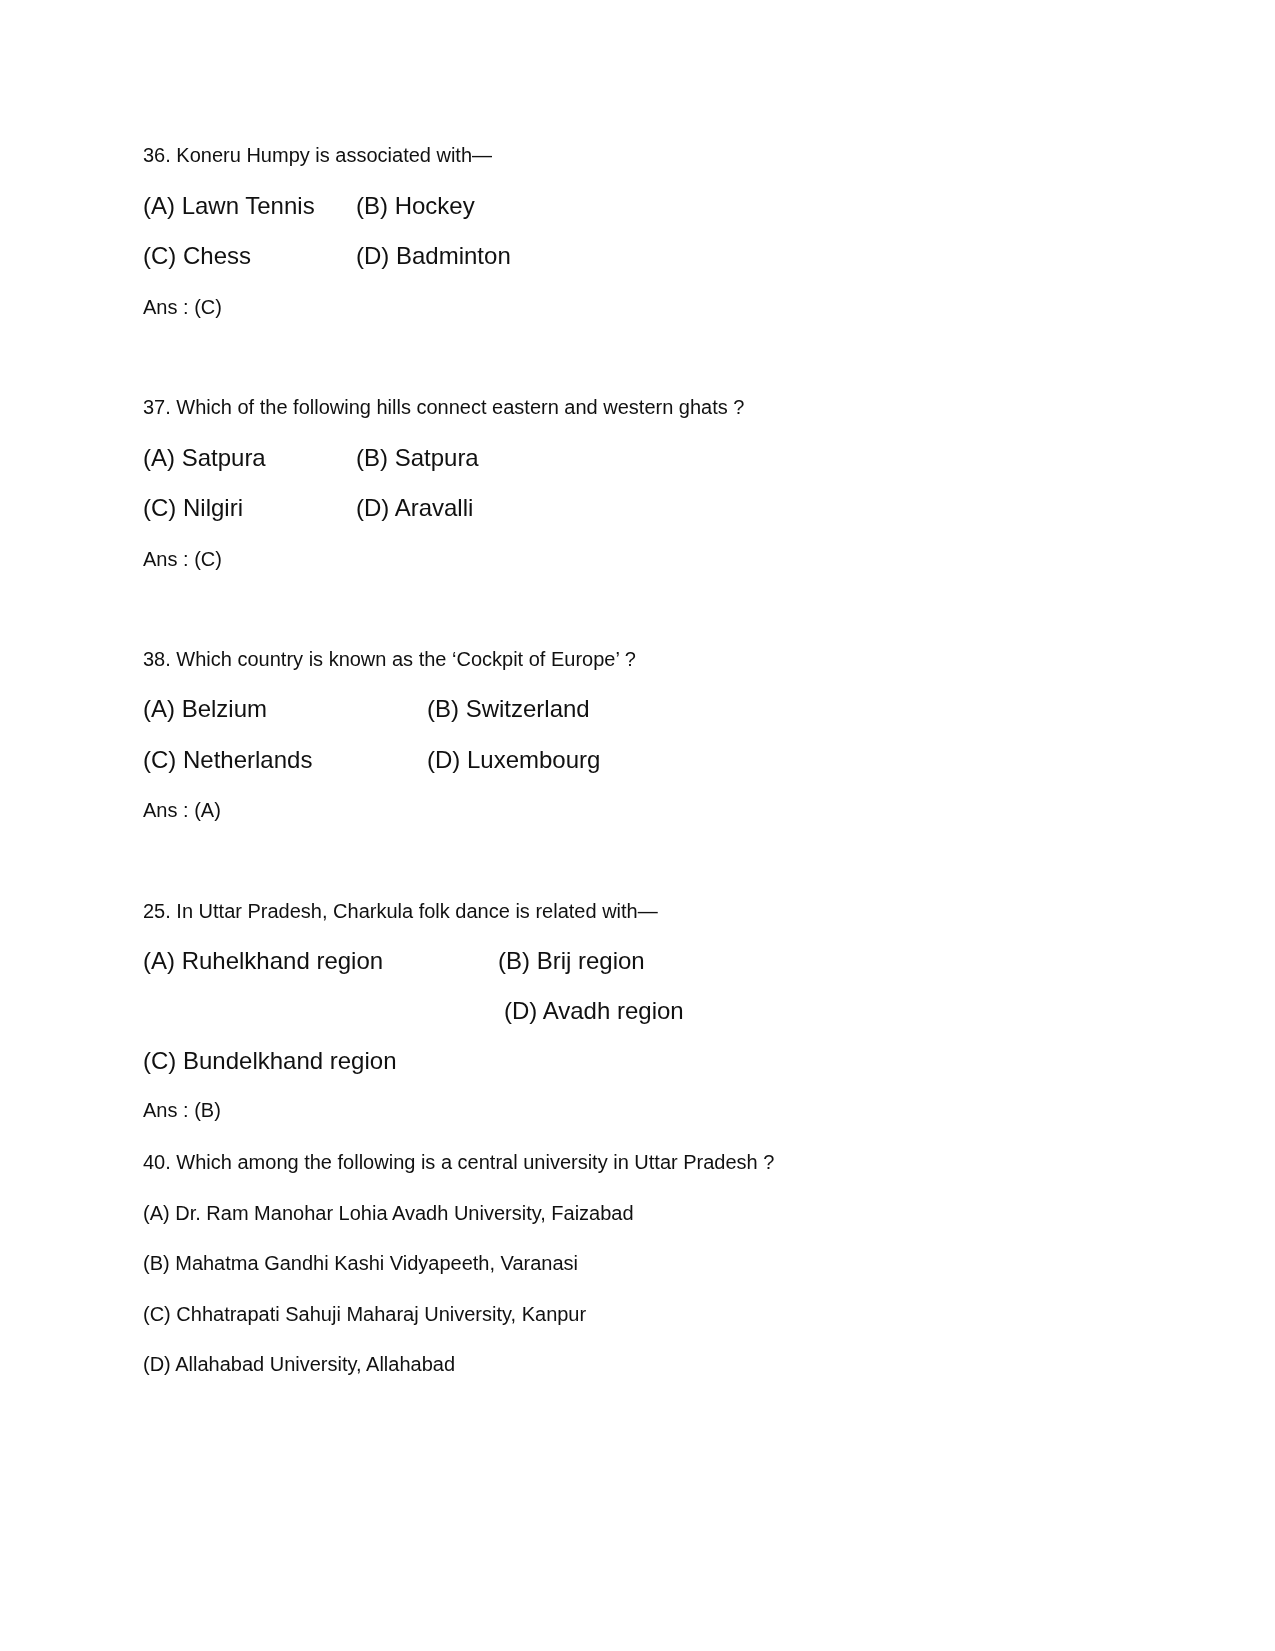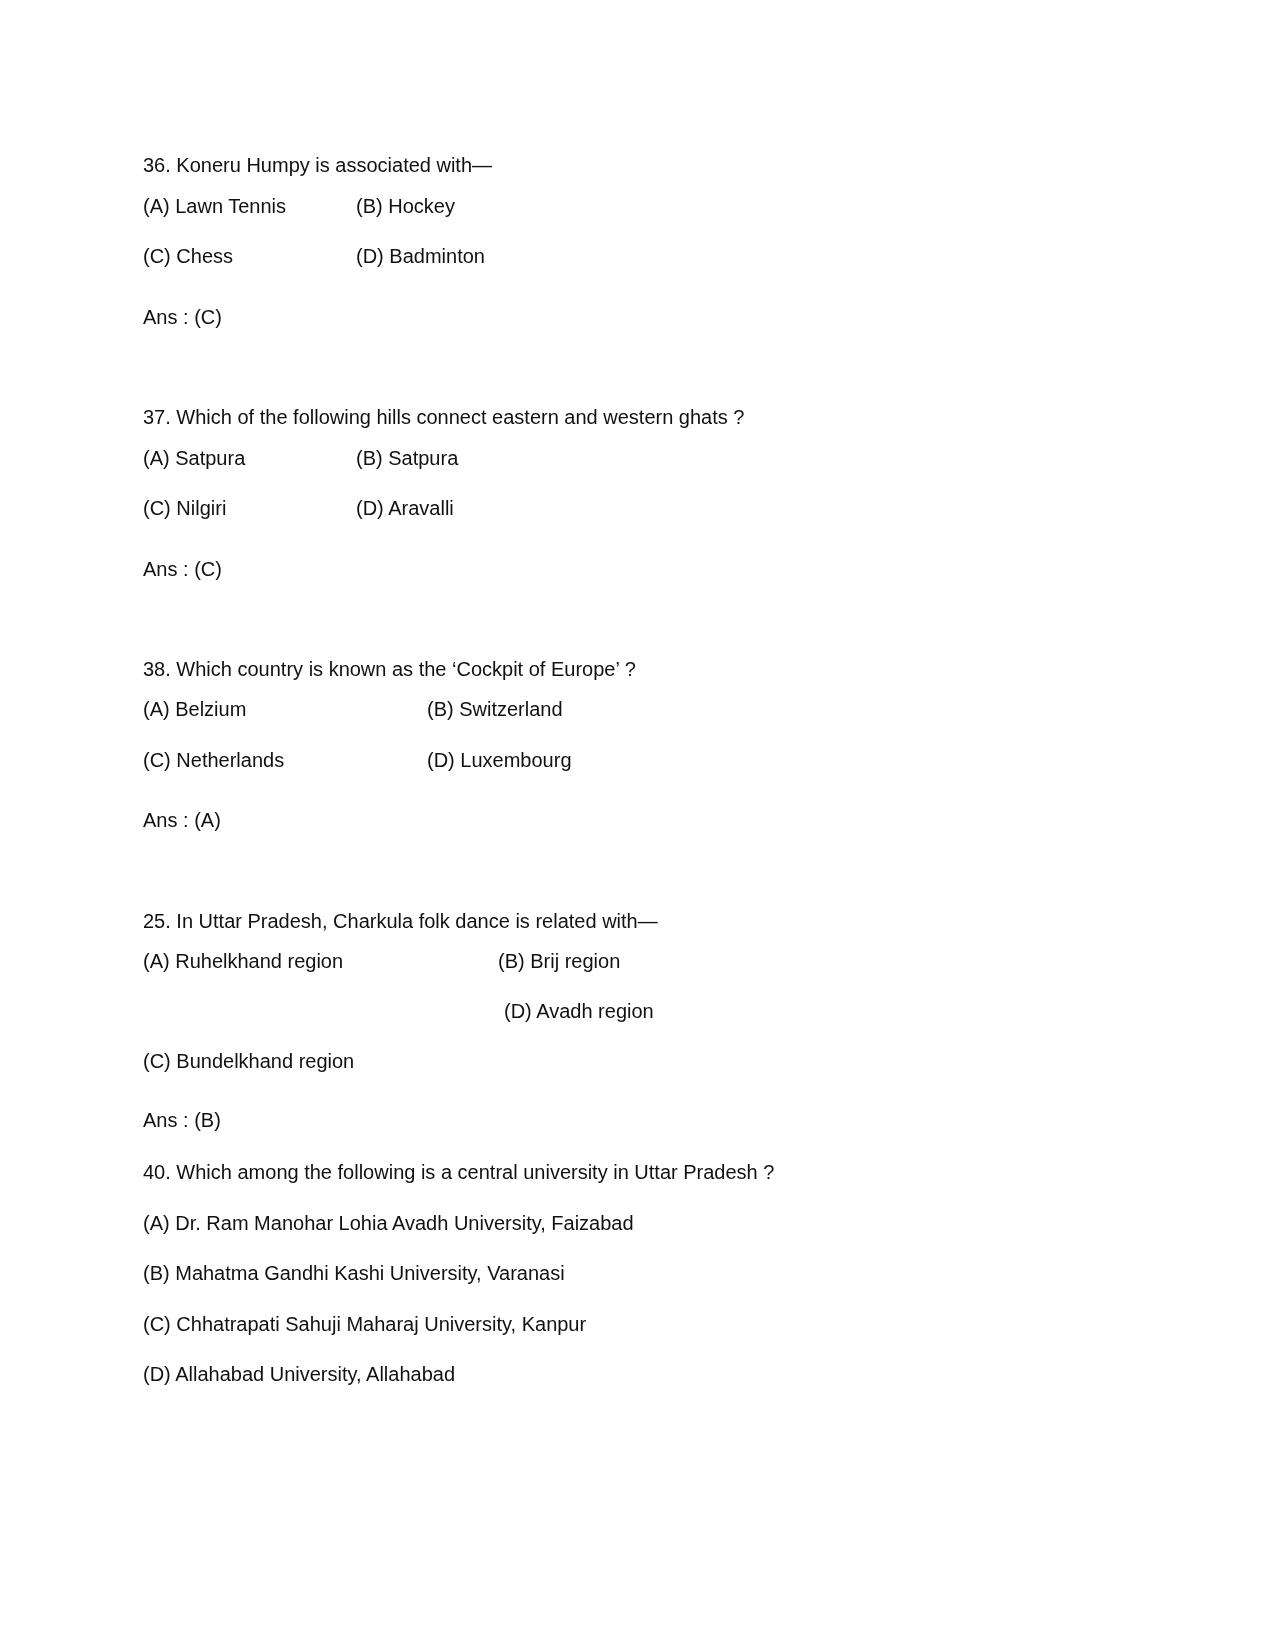--- a/index.html
+++ b/index.html
@@ -1,19 +1,19 @@
 <!DOCTYPE html>
 <html><head>
 <meta charset="utf-8">
 <style>
   html, body { margin: 0; padding: 0; background: #ffffff; }
   body { width: 1275px; height: 1651px; position: relative; overflow: hidden;
          font-family: "Liberation Sans", sans-serif; color: #111; }
-  .line { position: absolute; left: 143px; font-size: 20px; line-height: 24px; white-space: nowrap; margin-top: 10px; }
-  .opt { position: absolute; font-size: 20px; line-height: 24px; white-space: nowrap; }
+  .line { position: absolute; left: 143px; font-size: 20px; line-height: 24px; white-space: nowrap; }
+  .opt { position: absolute; font-size: 24px; line-height: 24px; white-space: nowrap; }
 </style>
 </head>
 <body>
 
 <div>
   <div class="line" style="top:143px">36. Koneru Humpy is associated with—</div>
   <div class="opt" style="left:143px;top:194px">(A) Lawn Tennis</div>
   <div class="opt" style="left:356px;top:194px">(B) Hockey</div>
   <div class="opt" style="left:143px;top:244px">(C) Chess</div>
   <div class="opt" style="left:356px;top:244px">(D) Badminton</div>
@@ -43,16 +43,16 @@
   <div class="opt" style="left:143px;top:949px">(A) Ruhelkhand region</div>
   <div class="opt" style="left:498px;top:949px">(B) Brij region</div>
   <div class="opt" style="left:143px;top:1049px">(C) Bundelkhand region</div>
   <div class="opt" style="left:504px;top:999px">(D) Avadh region</div>
   <div class="line" style="top:1098px">Ans : (B)</div>
 </div>
 
 <div>
   <div class="line" style="top:1150px">40. Which among the following is a central university in Uttar Pradesh ?</div>
   <div class="line" style="top:1201px">(A) Dr. Ram Manohar Lohia Avadh University, Faizabad</div>
-  <div class="line" style="top:1251px">(B) Mahatma Gandhi Kashi University, Varanasi</div>
+  <div class="line" style="top:1251px">(B) Mahatma Gandhi Kashi Vidyapeeth, Varanasi</div>
   <div class="line" style="top:1302px">(C) Chhatrapati Sahuji Maharaj University, Kanpur</div>
   <div class="line" style="top:1352px">(D) Allahabad University, Allahabad</div>
 </div>
 
 </body></html>

